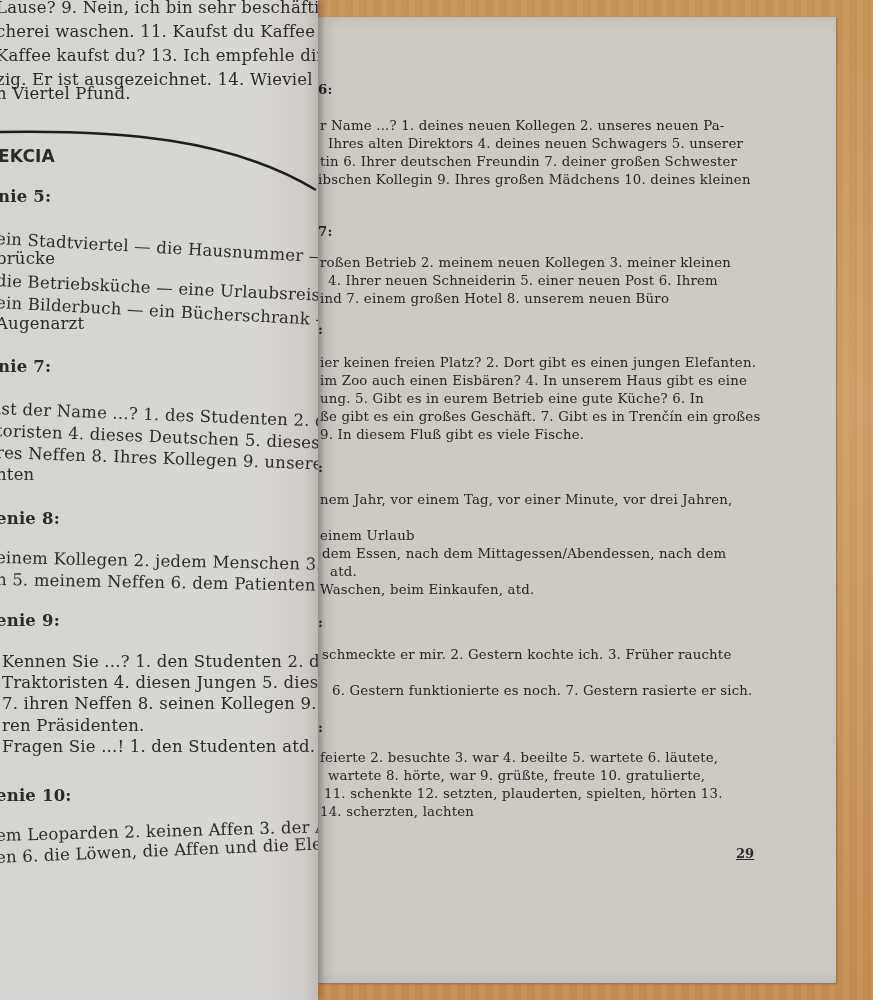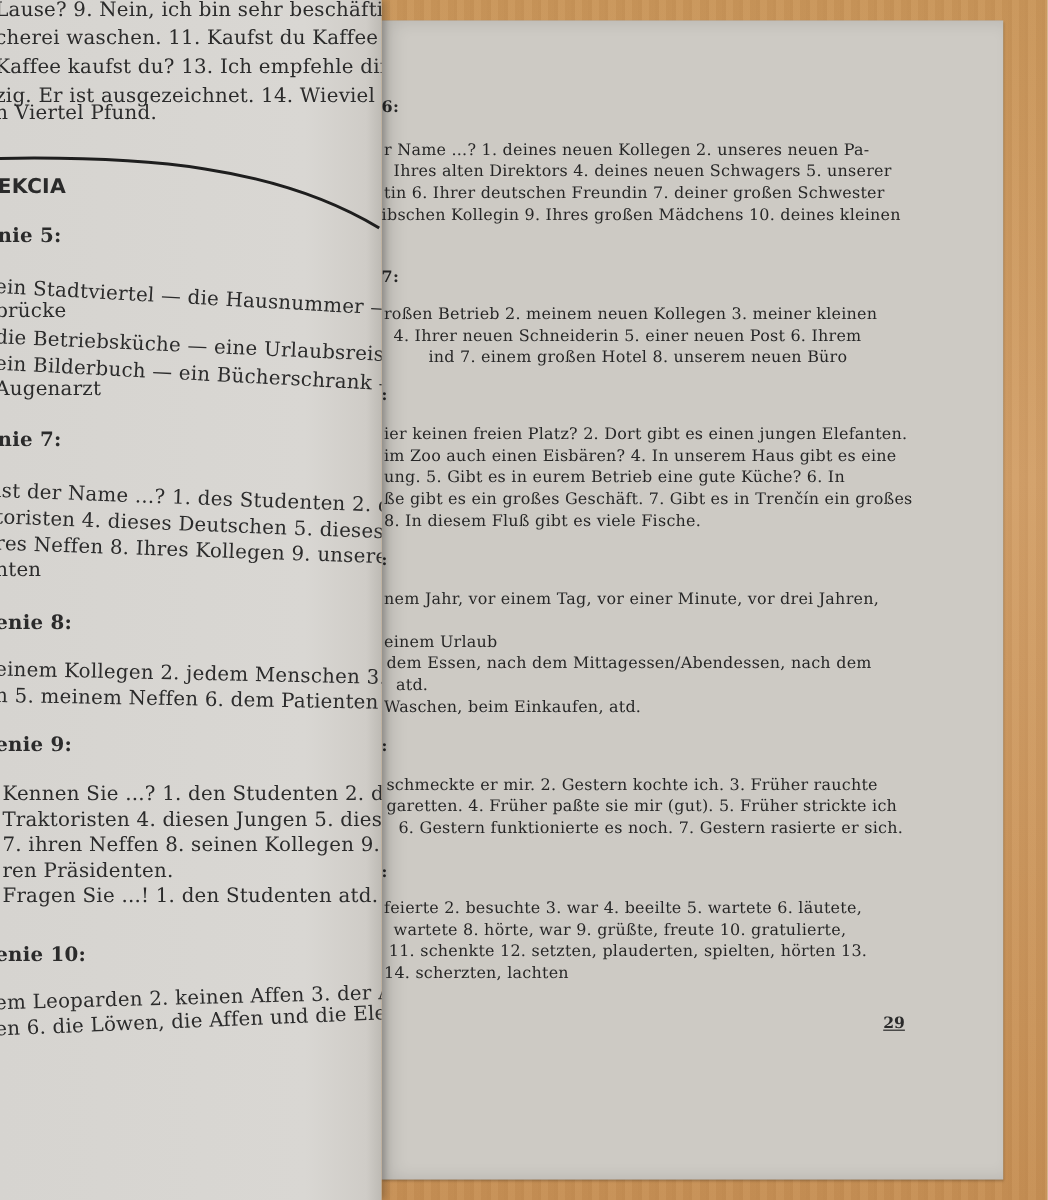--- a/index.html
+++ b/index.html
@@ -40,39 +40,38 @@
 
   <div class="line bold" style="left:0px;top:65px;">6:</div>
   <div class="line" style="left:2px;top:101px;">r Name ...?  1. deines neuen Kollegen  2. unseres neuen Pa-</div>
   <div class="line" style="left:10px;top:119px;">Ihres alten Direktors  4. deines neuen Schwagers  5. unserer</div>
   <div class="line" style="left:2px;top:137px;">tin  6. Ihrer deutschen Freundin  7. deiner großen Schwester</div>
   <div class="line" style="left:0px;top:155px;">ibschen Kollegin  9. Ihres großen Mädchens  10. deines kleinen</div>
 
   <div class="line bold" style="left:0px;top:207px;">7:</div>
   <div class="line" style="left:2px;top:238px;">roßen Betrieb  2. meinem neuen Kollegen  3. meiner kleinen</div>
   <div class="line" style="left:10px;top:256px;">4. Ihrer neuen Schneiderin  5. einer neuen Post  6. Ihrem</div>
-  <div class="line" style="left:2px;top:274px;margin-left:37px;">ind  7. einem großen Hotel  8. unserem neuen Büro</div>
+  <div class="line" style="left:2px;top:274px;">ind  7. einem großen Hotel  8. unserem neuen Büro</div>
 
   <div class="line bold" style="left:0px;top:305px;">:</div>
   <div class="line" style="left:2px;top:338px;">ier keinen freien Platz?  2. Dort gibt es einen jungen Elefanten.</div>
   <div class="line" style="left:2px;top:356px;">im Zoo auch einen Eisbären?  4. In unserem Haus gibt es eine</div>
   <div class="line" style="left:2px;top:374px;">ung.  5. Gibt es in eurem Betrieb eine gute Küche?  6. In</div>
   <div class="line" style="left:2px;top:392px;">ße gibt es ein großes Geschäft.  7. Gibt es in Trenčín ein großes</div>
-  <div class="line" style="left:2px;top:410px;">8. In diesem Fluß gibt es viele Fische.</div>
+  <div class="line" style="left:2px;top:410px;">9. In diesem Fluß gibt es viele Fische.</div>
 
   <div class="line bold" style="left:0px;top:443px;">:</div>
   <div class="line" style="left:2px;top:475px;">nem Jahr, vor einem Tag, vor einer Minute, vor drei Jahren,</div>
   <div class="line" style="left:2px;top:511px;">einem Urlaub</div>
   <div class="line" style="left:4px;top:529px;">dem Essen, nach dem Mittagessen/Abendessen, nach dem</div>
   <div class="line" style="left:12px;top:547px;">atd.</div>
   <div class="line" style="left:2px;top:565px;">Waschen, beim Einkaufen,  atd.</div>
 
   <div class="line bold" style="left:0px;top:598px;">:</div>
   <div class="line" style="left:4px;top:630px;">schmeckte er mir.  2. Gestern kochte ich.  3. Früher rauchte</div>
-  <div class="line" style="left:4px;top:648px;">garetten.  4. Früher paßte sie mir (gut).  5. Früher strickte ich</div>
   <div class="line" style="left:14px;top:666px;">6. Gestern funktionierte es noch.  7. Gestern rasierte er sich.</div>
 
   <div class="line bold" style="left:0px;top:703px;">:</div>
   <div class="line" style="left:2px;top:733px;">feierte  2. besuchte  3. war  4. beeilte  5. wartete  6. läutete,</div>
   <div class="line" style="left:10px;top:751px;">wartete  8. hörte, war  9. grüßte, freute  10. gratulierte,</div>
   <div class="line" style="left:6px;top:769px;">11. schenkte  12. setzten, plauderten, spielten, hörten  13.</div>
   <div class="line" style="left:2px;top:787px;">14. scherzten, lachten</div>
 
   <div class="page-number" style="left:418px;top:829px;">29</div>
 </div>

